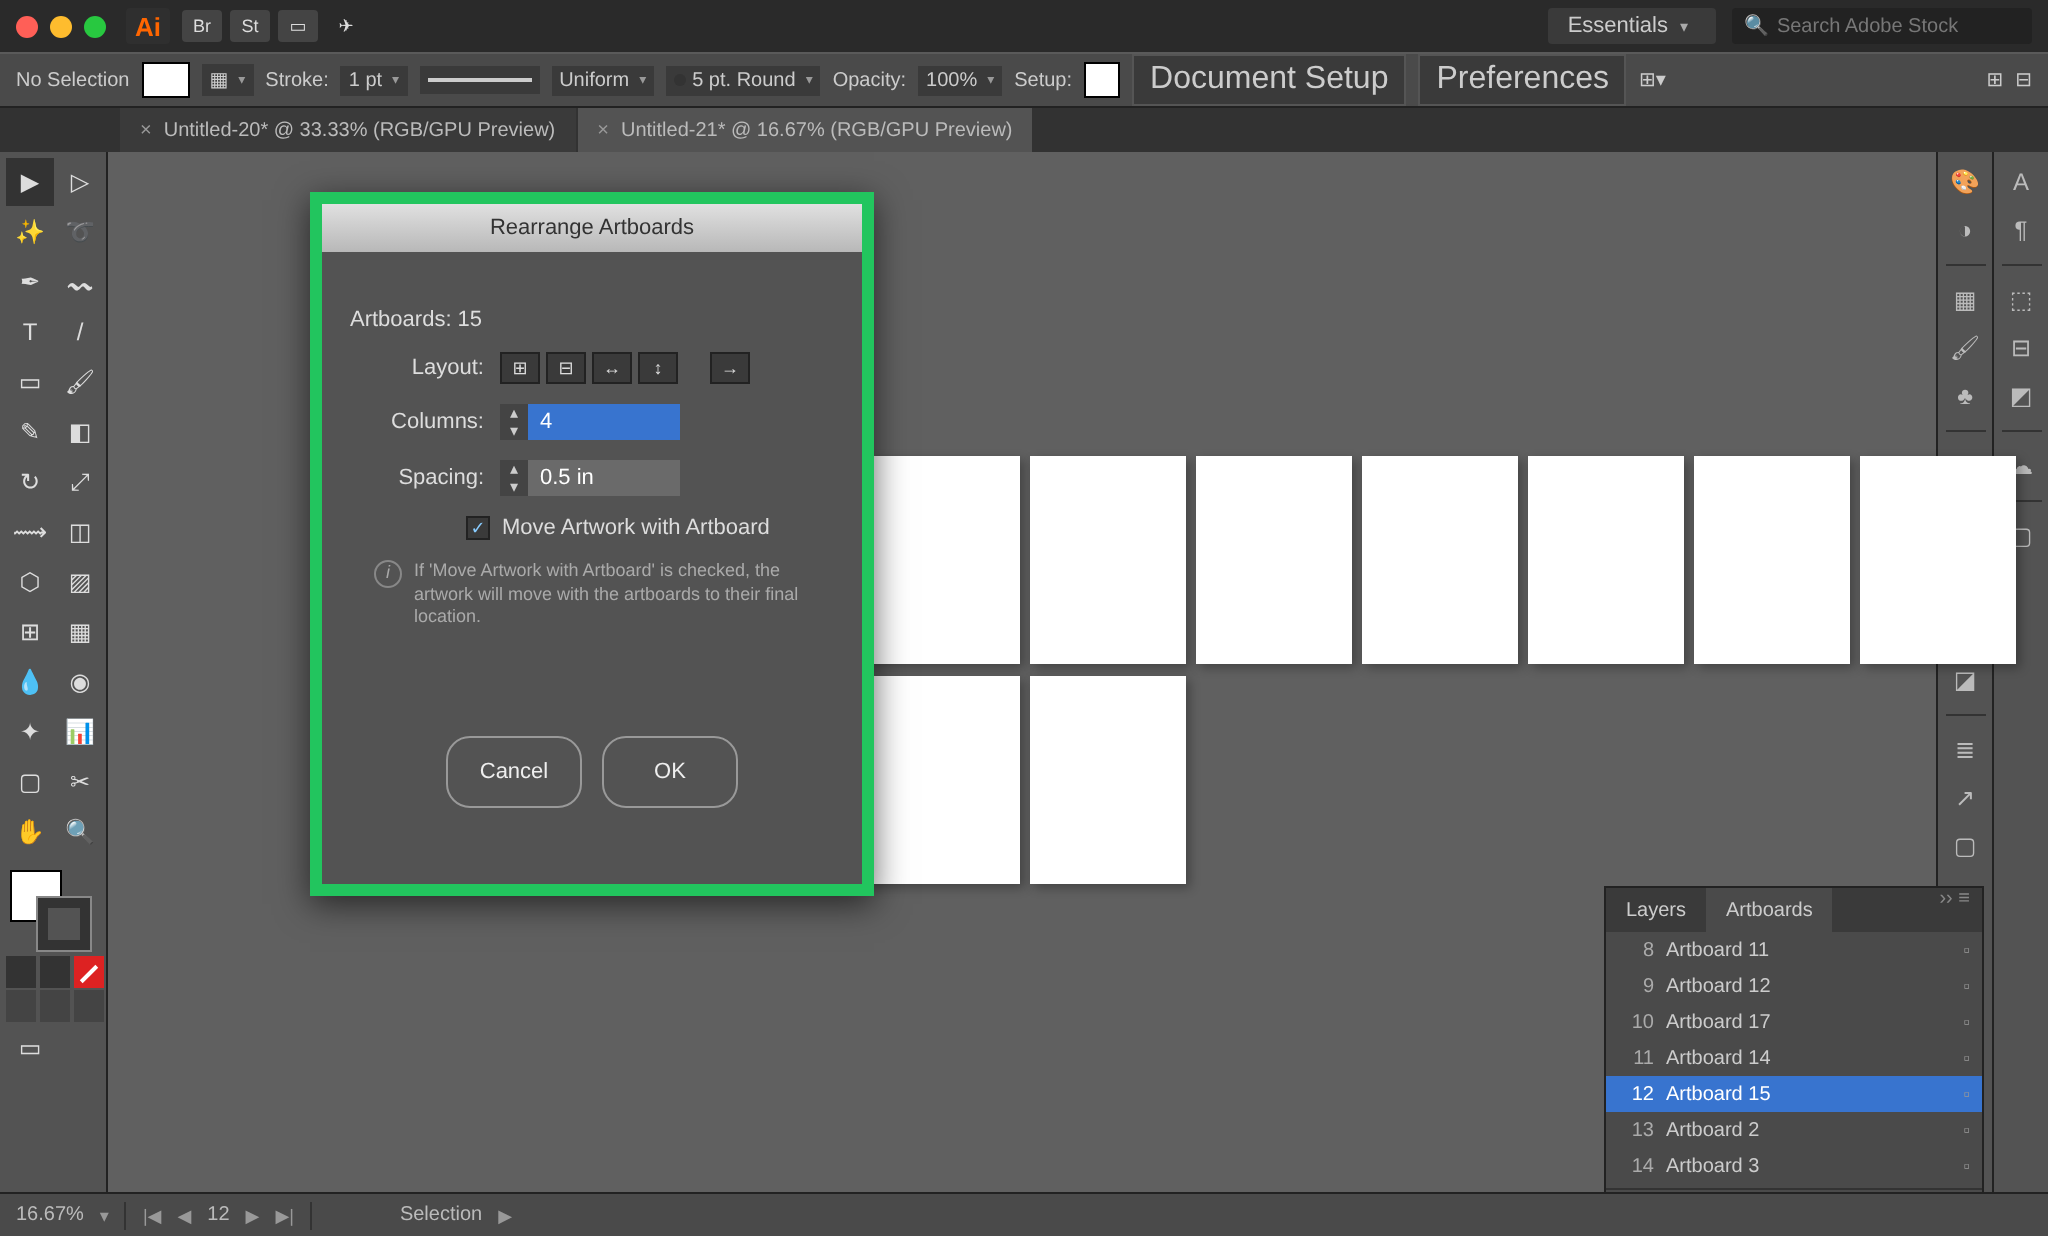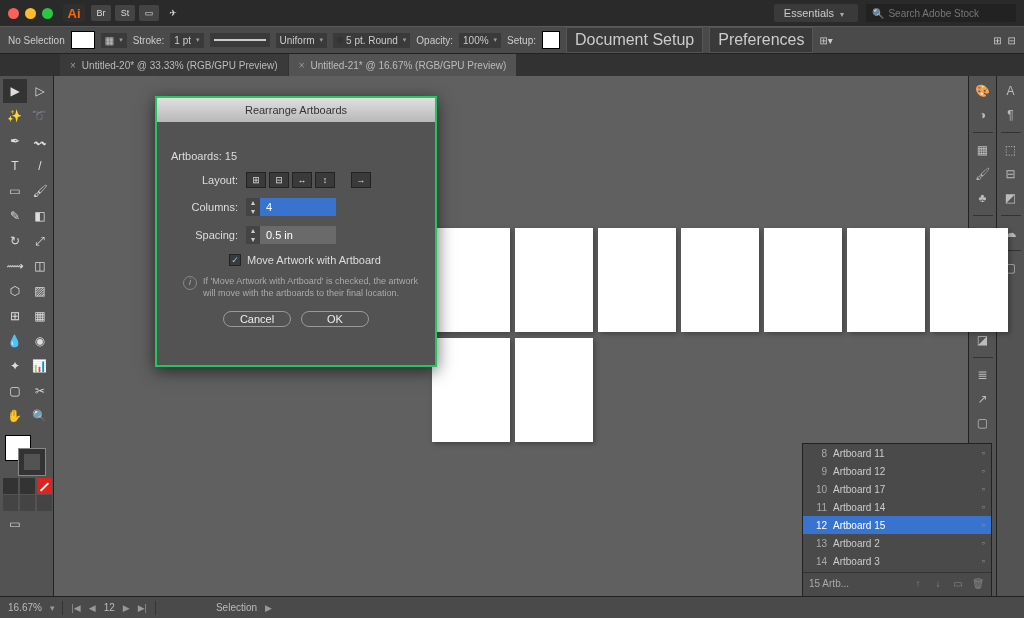--- a/index.html
+++ b/index.html
@@ -73,39 +73,39 @@
   .artboards2 { position:absolute; left:378px; top:262px; display:flex; gap:5px;}
 
   .right-cols { display:flex; }
   .right-panel-col { width:28px; background:#535353; border-left:1px solid #222; display:flex; flex-direction:column; align-items:center; gap:6px; padding-top:6px;}
   .rp { width:18px; height:18px; color:#bbb; font-size:12px; display:flex; align-items:center; justify-content:center;}
   .rp.hr { height:1px; width:20px; background:#333; margin:2px 0;}
 
   
   .dialog {
     position:absolute; left:155px; top:96px; width:282px; background:#535353;
-    box-shadow:0 4px 16px rgba(0,0,0,.6); border:2px solid #22c55e;
+    box-shadow:0 4px 16px rgba(0,0,0,.6); border:6px solid #22c55e;
   }
   .dlg-title { height:24px; background:linear-gradient(#e0e0e0,#b8b8b8); color:#333; font-size:11px; display:flex; align-items:center; justify-content:center; font-weight:500;}
   .dlg-body { padding:28px 14px; font-size:11px; color:#ddd;}
   .dlg-row { display:flex; align-items:center; margin-bottom:10px; }
   .dlg-label { width:75px; text-align:right; padding-right:8px; }
   .layout-icons { display:flex; gap:3px;}
   .li { width:20px; height:16px; background:#3a3a3a; border:1px solid #222; display:flex; align-items:center; justify-content:center; font-size:9px;}
   .num-in { background:#6a6a6a; height:18px; width:90px; display:flex; align-items:center;}
   .num-in.hl { background:#3874cf; }
   .num-step { width:14px; height:18px; background:#444; font-size:8px; display:flex; flex-direction:column; color:#ccc;}
   .num-step span{flex:1;display:flex;align-items:center;justify-content:center;}
   .num-val { padding:0 6px; color:#fff;}
   .chk { width:12px; height:12px; background:#3a3a3a; border:1px solid #222; display:flex; align-items:center; justify-content:center; font-size:9px; margin-right:6px;}
   .chk.on::after{content:"✓"; color:#8cf;}
   .dlg-info { display:flex; gap:6px; font-size:9px; color:#aaa; margin:4px 0 12px 12px; line-height:1.3;}
   .dlg-info .i { width:14px; height:14px; border:1px solid #888; border-radius:50%; display:flex; align-items:center; justify-content:center; font-style:italic; font-size:9px; flex-shrink:0;}
   .dlg-btns { display:flex; gap:10px; justify-content:center; padding-bottom:10px;}
-  .dbtn { width:68px; height:16px; border:1px solid #999; border-radius:12px; display:flex; align-items:center; justify-content:center; font-size:11px; color:#eee; background:transparent;}
+  .dbtn { width:68px; height:36px; border:1px solid #999; border-radius:12px; display:flex; align-items:center; justify-content:center; font-size:11px; color:#eee; background:transparent;margin-top:41px;}
 
   
   .panel {
     position:absolute; right:32px; bottom:0; width:190px; height:175px;
     background:#4a4a4a; border:1px solid #222; font-size:10px; color:#ccc;
   }
   .panel-tabs { display:flex; height:22px; background:#3a3a3a;}
   .ptab { padding:0 10px; display:flex; align-items:center; }
   .ptab.active { background:#4a4a4a;}
   .panel-tabs .pclose { margin-left:auto; padding:0 6px; color:#888;}
@@ -333,20 +333,25 @@
       <span>If 'Move Artwork with Artboard' is checked, the artwork will move with the artboards to their final location.</span>
     </div>
     <div class="dlg-btns">
       <div class="dbtn">Cancel</div>
       <div class="dbtn">OK</div>
     </div>
   </div>
 </div>
 
 <div class="panel">
+  <div class="panel-tabs">
+    <div class="ptab">Layers</div>
+    <div class="ptab active">Artboards</div>
+    <div class="pclose">›› ≡</div>
+  </div>
   <div class="plist" id="plist">
       <div class="prow">
         <span class="pn">8</span>
         <span>Artboard 11</span>
         <span class="pi">▫</span>
       </div>
       <div class="prow">
         <span class="pn">9</span>
         <span>Artboard 12</span>
         <span class="pi">▫</span>
@@ -390,15 +395,15 @@
 <div class="status">
   <span>16.67%</span>
     <span class="sbtn">▾</span>
   <span class="sep"></span>
   <span class="sbtn">|◀</span>
   <span class="sbtn">◀</span>
   <span>12</span>
   <span class="sbtn">▶</span>
   <span class="sbtn">▶|</span>
   <span class="sep"></span>
-  <span style="margin-left:52px">Selection</span>
+  <span style="margin-left:36px">Selection</span>
   <span class="sbtn">▶</span>
 </div>
 
 </body></html>

